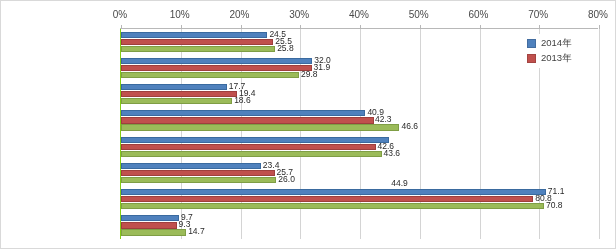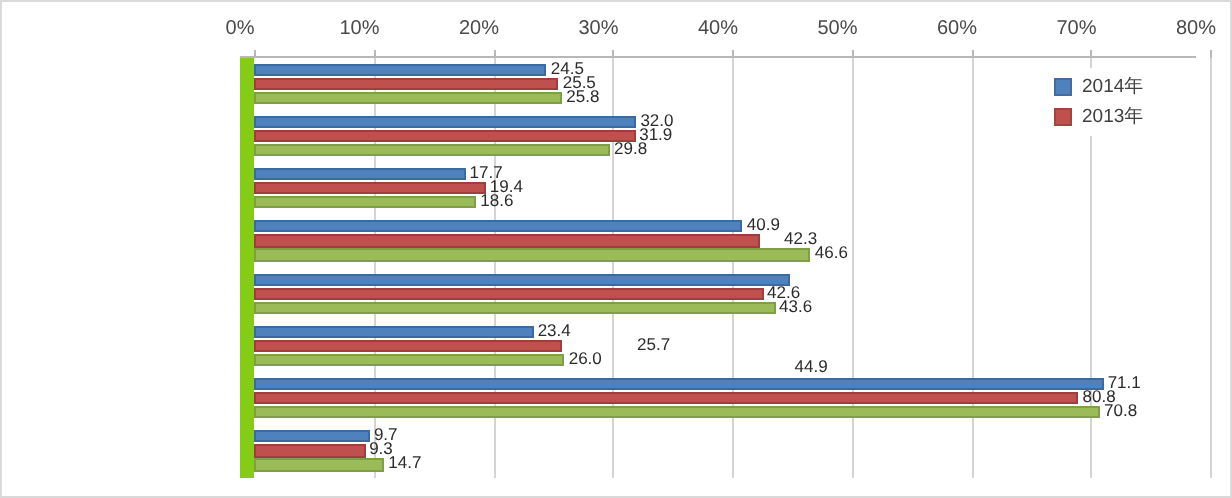--- a/index.html
+++ b/index.html
@@ -16,21 +16,21 @@
     border:1px solid #d9d9d9;
     background:#ffffff;
   }
 
   
   
   .plot{
     position:absolute;
     left:119px; top:28px;
     width:478px; height:210px;
-    border-left:7px solid #84cc16;
+    border-left:1px solid #84cc16;
     box-sizing:border-box;
   }
   .gridline{
     position:absolute;top:0;bottom:0;width:1px;
     background:#d4d4d4;
   }
   .tick-mark{
     position:absolute;
     top:-4px;height:4px;width:1px;background:#b8b8b8;
   }
@@ -167,41 +167,41 @@
             <div class="val s1" style="left: 115.915px;">19.4</div>
             <div class="bar s2" title="2012年 18.6" style="width: 111.135px;"></div>
             <div class="val s2" style="left: 111.135px;">18.6</div>
           </div>
         </div>
         <div class="cat-row" style="top: 78.75px; height: 26.25px;">
           <div class="bars">
             <div class="bar s0" title="2014年 40.9" style="width: 244.377px;"></div>
             <div class="val s0" style="left: 244.377px;">40.9</div>
             <div class="bar s1" title="2013年 42.3" style="width: 252.742px;"></div>
-            <div class="val s1" style="left: 263px;">42.3</div>
+            <div class="val s1" style="left: 252px;">42.3</div>
             <div class="bar s2" title="2012年 46.6" style="width: 278.435px;"></div>
             <div class="val s2" style="left: 278.435px;">46.6</div>
           </div>
         </div>
         <div class="cat-row" style="top: 105px; height: 26.25px;">
           <div class="bars">
             <div class="bar s0" title="2014年 44.9" style="width: 268.277px;"></div>
             <div class="val s0" style="left: 268.277px; margin-top: 44px;">44.9</div>
             <div class="bar s1" title="2013年 42.6" style="width: 254.535px;"></div>
             <div class="val s1" style="left: 254.535px;">42.6</div>
             <div class="bar s2" title="2012年 43.6" style="width: 260.51px;"></div>
             <div class="val s2" style="left: 260.51px;">43.6</div>
           </div>
         </div>
         <div class="cat-row" style="top: 131.25px; height: 26.25px;">
           <div class="bars">
             <div class="bar s0" title="2014年 23.4" style="width: 139.815px;"></div>
             <div class="val s0" style="left: 139.815px;">23.4</div>
             <div class="bar s1" title="2013年 25.7" style="width: 153.558px;"></div>
-            <div class="val s1" style="left: 153.558px; margin-left: 36px;">25.7</div>
+            <div class="val s1" style="left: 153.558px;">25.7</div>
             <div class="bar s2" title="2012年 26.0" style="width: 155.35px;"></div>
             <div class="val s2" style="left: 155.35px;">26.0</div>
           </div>
         </div>
         <div class="cat-row" style="top: 157.5px; height: 26.25px;">
           <div class="bars">
             <div class="bar s0" title="2014年 71.1" style="width: 424.822px;"></div>
             <div class="val s0" style="left: 424.822px;">71.1</div>
             <div class="bar s1" title="2013年 69.0" style="width: 412.275px;"></div>
             <div class="val s1" style="left: 412.275px;">80.8</div>

